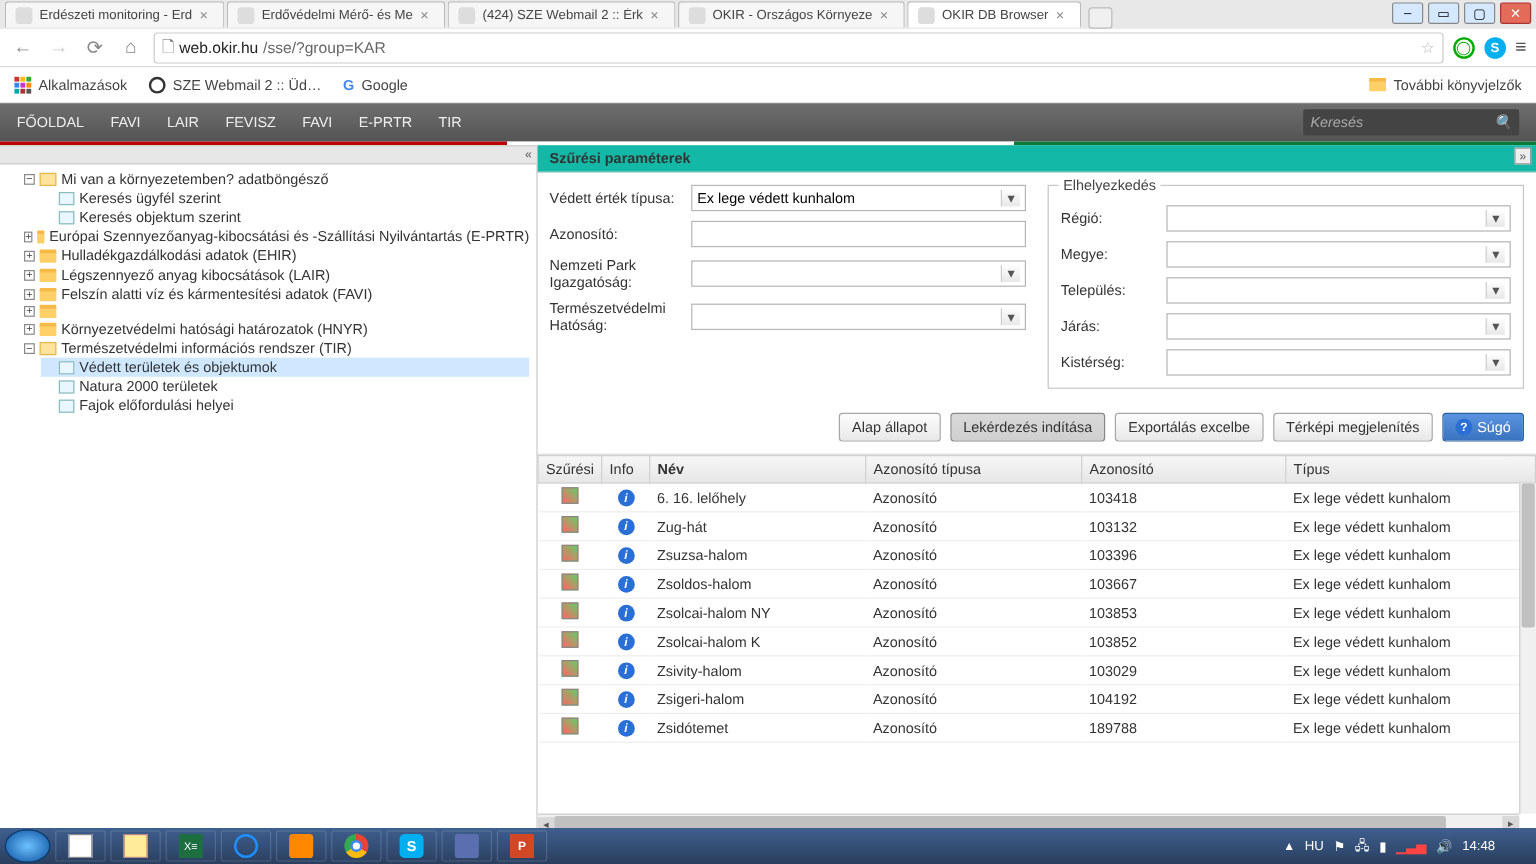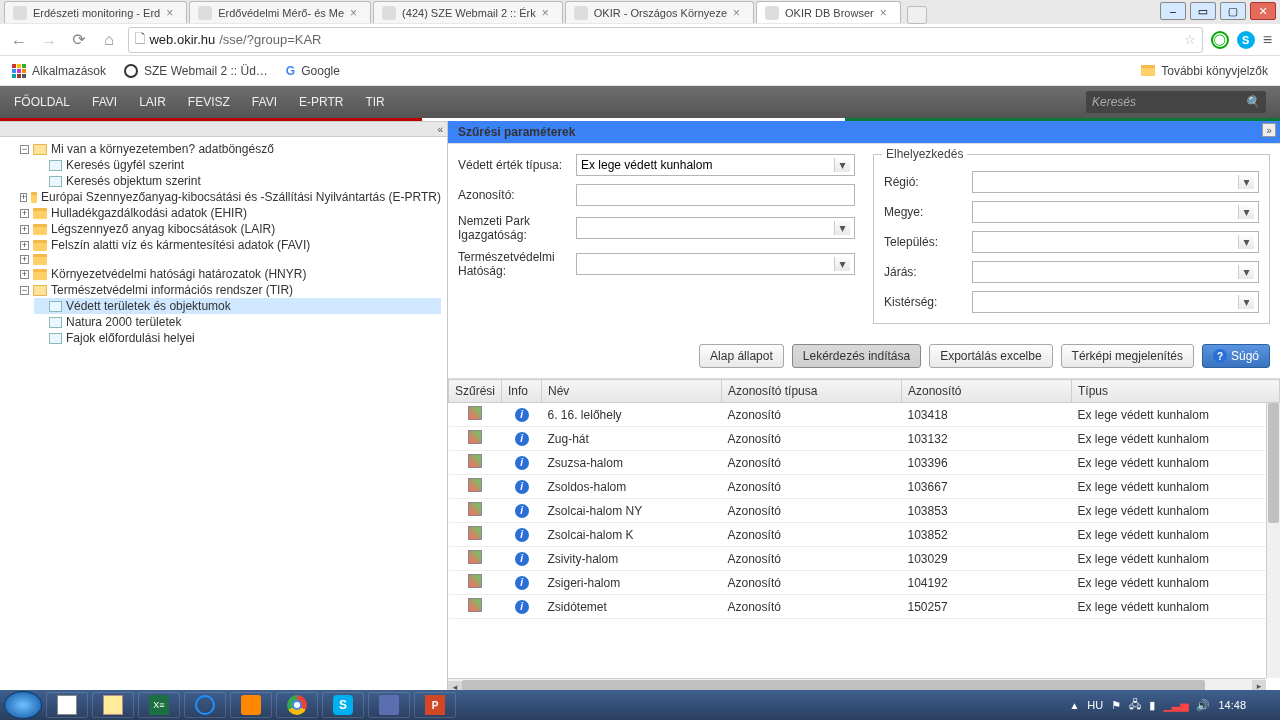--- a/index.html
+++ b/index.html
@@ -54,21 +54,21 @@
 .tree li { padding:1px 0; white-space:nowrap; display:flex; align-items:center; gap:4px;}
 .toggle { width:9px; height:9px; border:1px solid #888; font-size:9px; line-height:7px; text-align:center; color:#444; background:#fff;}
 .spacert { width:11px; display:inline-block;}
 .folder { width:14px; height:11px; background:#ffcf68; border-radius:1px; display:inline-block; box-shadow:inset 0 3px 0 #f5b947;}
 .folderO { width:14px; height:11px; background:#ffe39c; border:1px solid #e5b84d; display:inline-block;}
 .leaf { width:13px; height:11px; border:1px solid #8bb; background:#eaf6ff; display:inline-block;}
 .tree li.sel { background:#cfe8ff; }
 
 .content { flex:1; display:flex; flex-direction:column; position:relative;}
 .collapse-right { position:absolute; right:4px; top:2px; width:14px; height:14px; border:1px solid #999; background:#eee; font-size:10px; display:flex; align-items:center; justify-content:center; color:#555;}
-.filter-title { padding:4px 10px; font-size:12px; font-weight:bold; color:#333; border-bottom:1px solid #ddd; background:#3b82f6;}
+.filter-title { padding:4px 10px; font-size:12px; font-weight:bold; color:#333; border-bottom:1px solid #ddd; background:#14b8a6;}
 .filter-body { display:flex; padding:10px; gap:18px;}
 .col { flex:1; display:flex; flex-direction:column; gap:8px;}
 .row { display:flex; align-items:center; gap:8px;}
 .row label { width:110px; font-size:12px; color:#333;}
 .combo, .txt { flex:1; height:22px; border:1px solid #b5b5b5; background:#fff; font-size:12px; padding:0 4px; display:flex; align-items:center; justify-content:space-between;}
 .combo .arrow{ width:16px; text-align:center; color:#555; border-left:1px solid #ccc; background:linear-gradient(#fdfdfd,#e8e8e8);}
 .fieldset { border:1px solid #c6c6c6; padding:16px 10px 10px; position:relative; display:flex; flex-direction:column; gap:8px;}
 .fieldset .legend { position:absolute; top:-8px; left:8px; background:#fff; padding:0 4px; font-size:12px; color:#444;}
 .fieldset .row label { width:80px;}
 .buttons { display:flex; justify-content:flex-end; gap:8px; padding:10px; border-bottom:1px solid #ddd;}
@@ -368,21 +368,21 @@
           <span class="help">?</span>
           <span>Súgó</span>
         </div>
     </div>
     <div class="tbl-wrap">
       <table class="tbl">
         <thead>
             <tr id="thead-row">
               <th style="width: 50px;">Szűrési</th>
               <th style="width: 40px;">Info</th>
-              <th style="width: 180px;">Név</th>
+              <th style="width: 180px; font-weight: bold;">Név</th>
               <th style="width: 180px;">Azonosító típusa</th>
               <th style="width: 170px;">Azonosító</th>
               <th>Típus</th>
             </tr>
           </thead>
         <tbody id="tbody">
             <tr>
               <td style="text-align:center"><span class="map-ico"></span></td>
               <td style="text-align:center"><span class="info-ico">i</span></td>
               <td>6. 16. lelőhely</td>
@@ -444,21 +444,21 @@
               <td>Zsigeri-halom</td>
               <td>Azonosító</td>
               <td>104192</td>
               <td>Ex lege védett kunhalom</td>
             </tr>
             <tr>
               <td style="text-align:center"><span class="map-ico"></span></td>
               <td style="text-align:center"><span class="info-ico">i</span></td>
               <td>Zsidótemet</td>
               <td>Azonosító</td>
-              <td>150257</td>
+              <td>189788</td>
               <td>Ex lege védett kunhalom</td>
             </tr>
           </tbody>
       </table>
       <div class="vscroll">
           <div class="thumb"></div>
         </div>
       <div class="hscroll">
         <span class="lbtn">◂</span><div class="track">
             <div class="thumb"></div>

